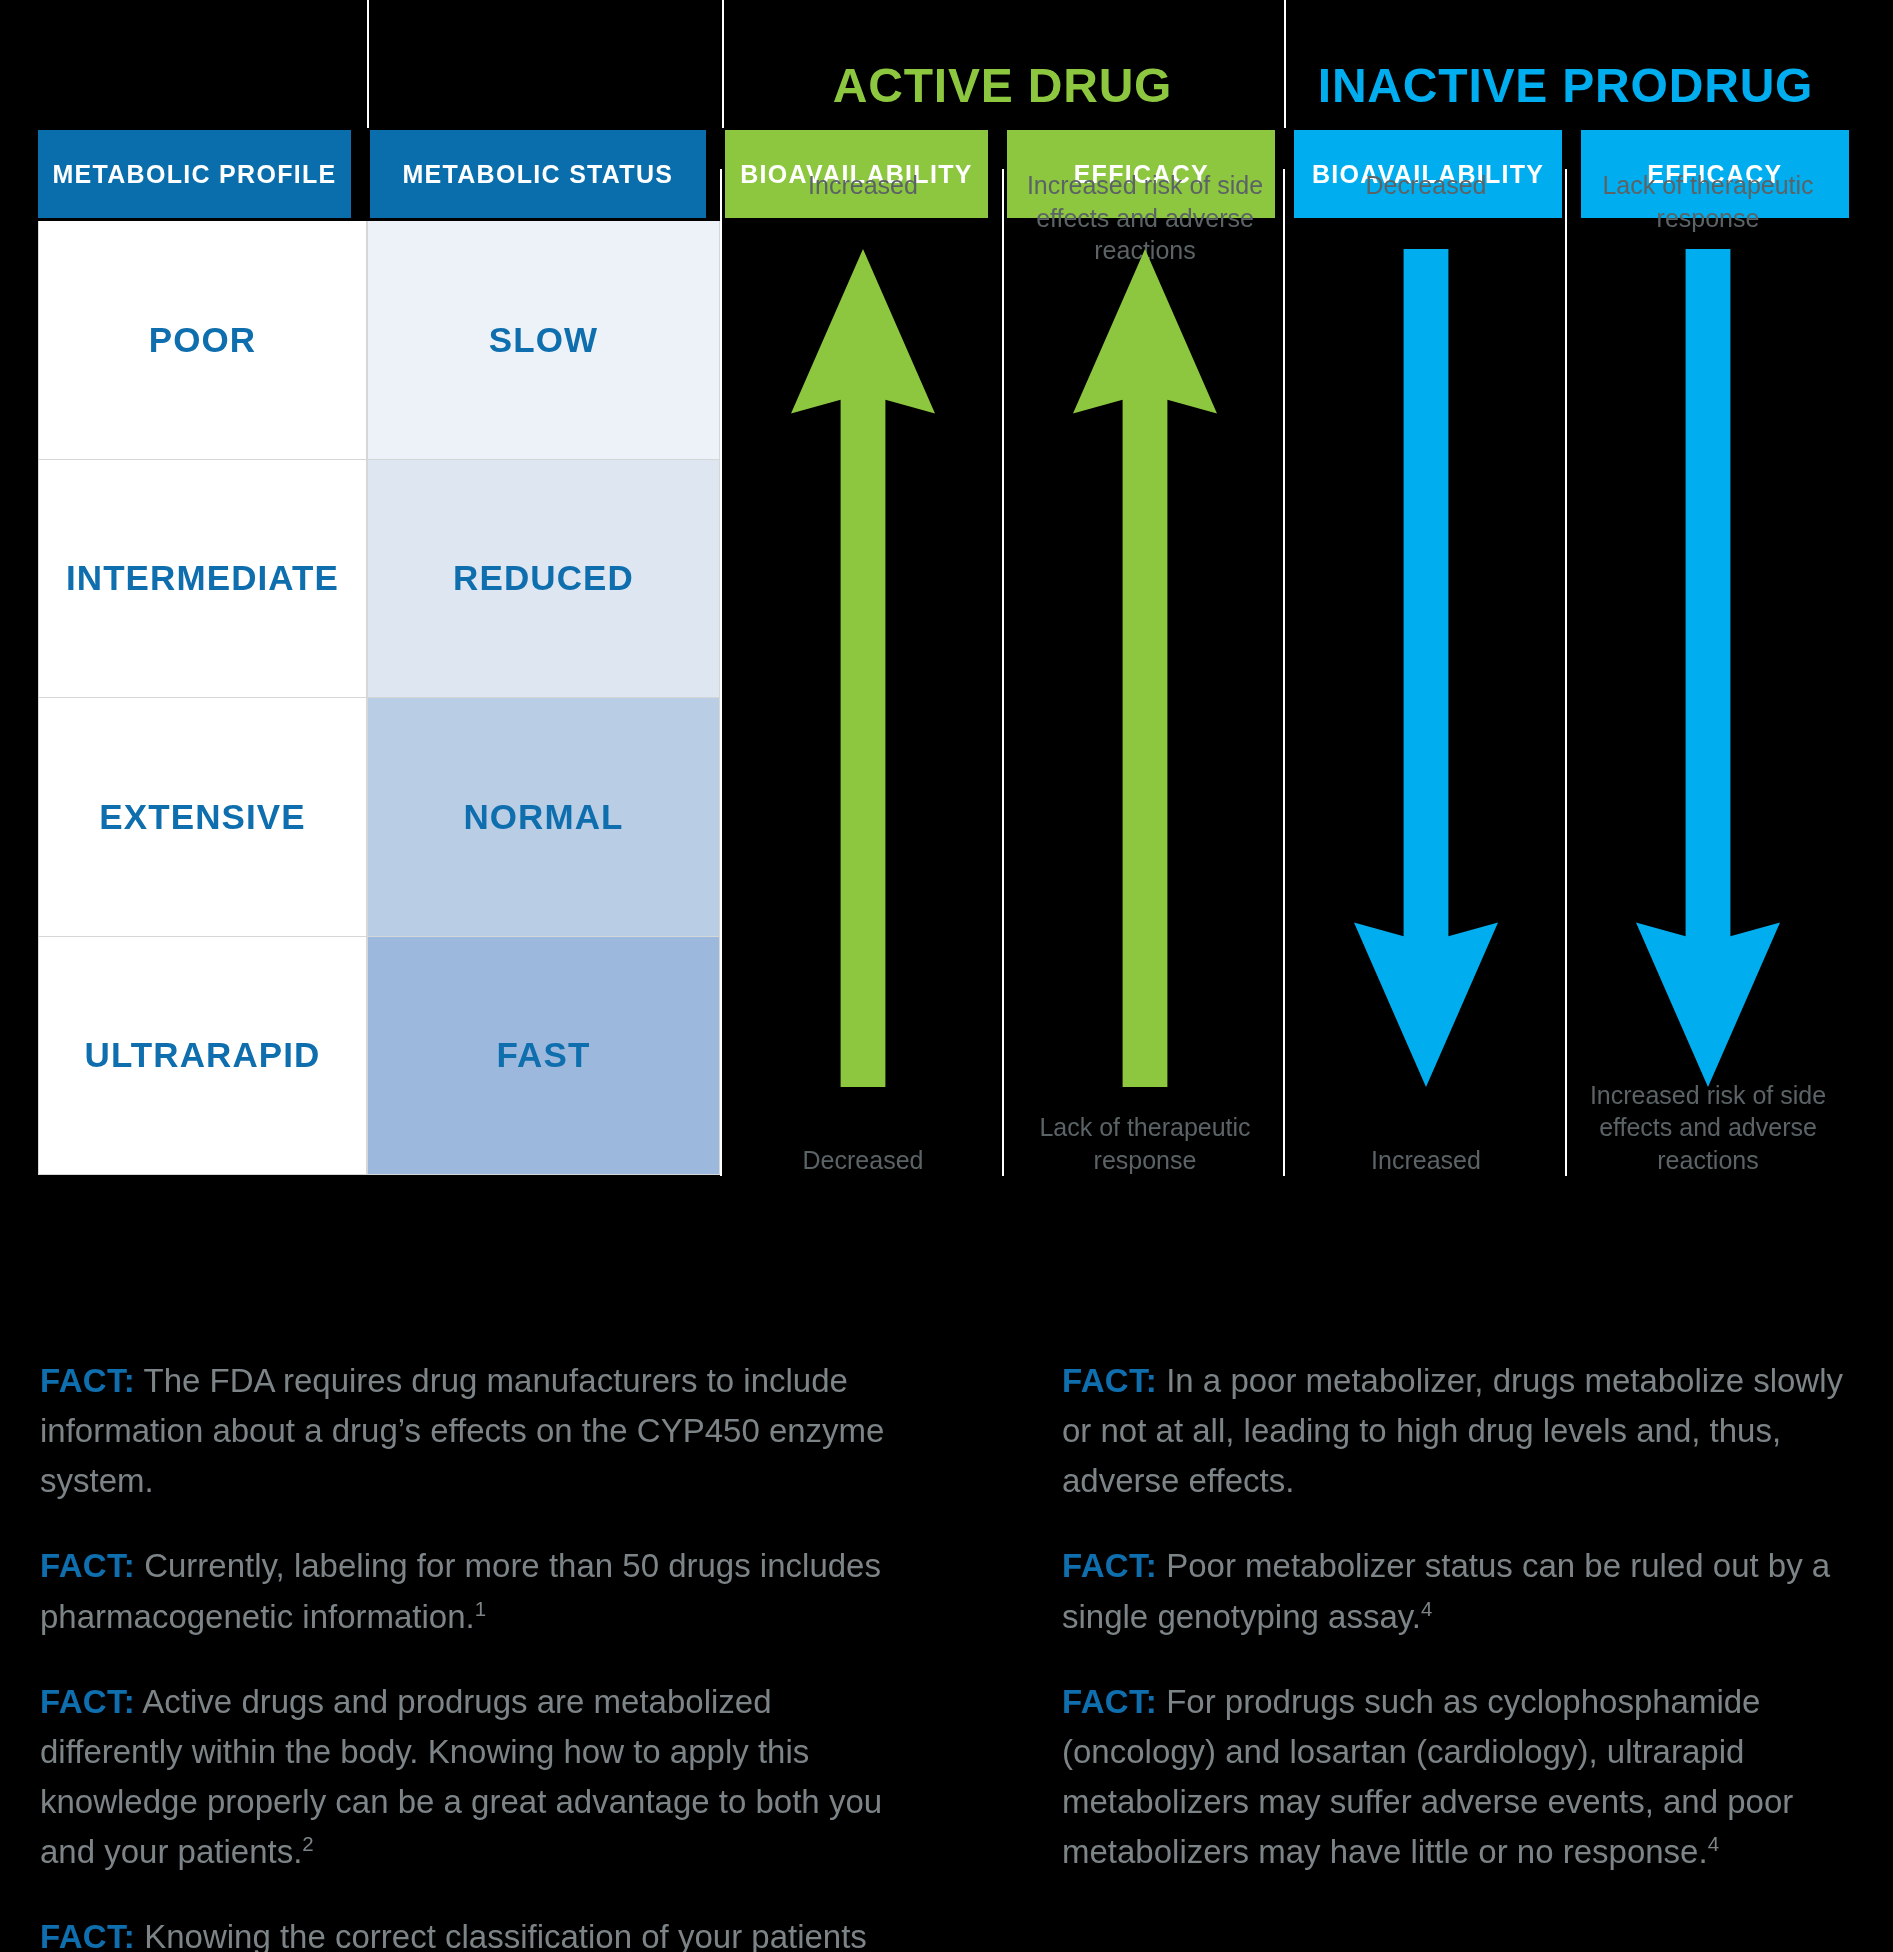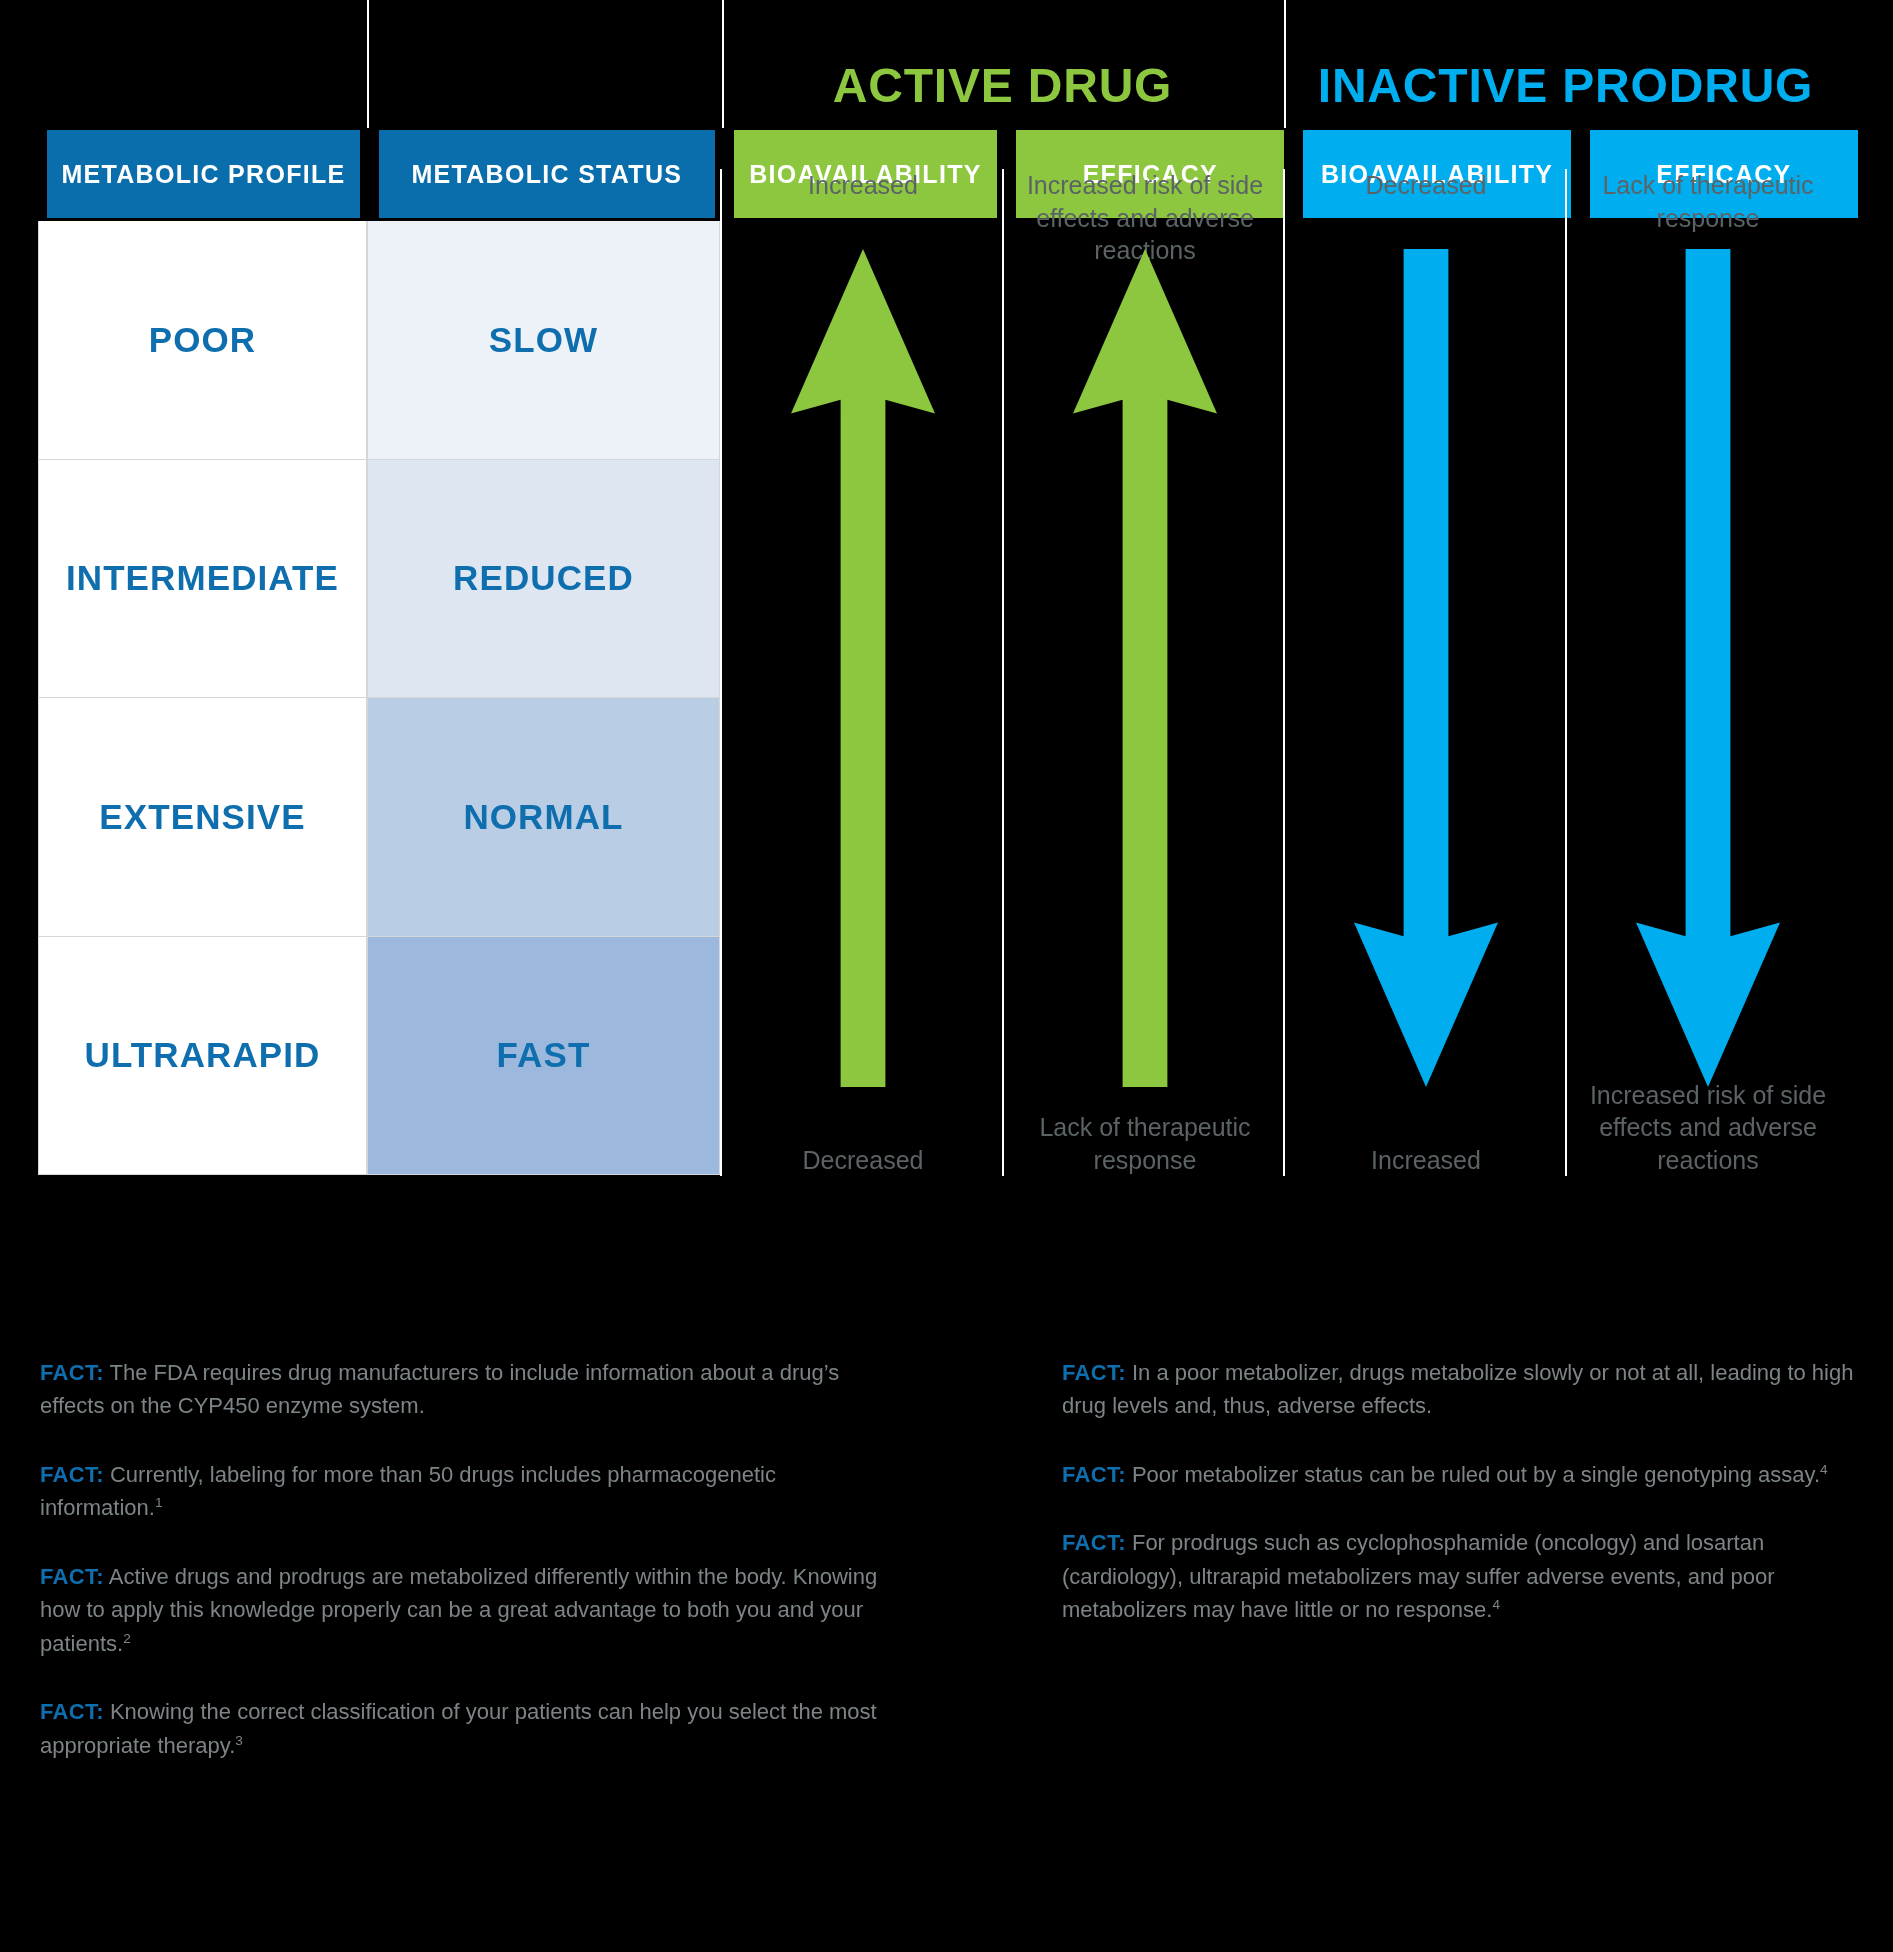--- a/index.html
+++ b/index.html
@@ -62,21 +62,20 @@
     background: #ffffff;
   }
 
   
   .col-header {
     position: absolute;
     left: 0; top: 130px;
     width: 1811px; height: 88px;
     display: flex;
     gap: 19px;
-    margin-left: 9px;
   }
   .ch-cell {
     height: 88px;
     display: flex;
     align-items: center;
     justify-content: center;
     color: #ffffff;
     font-size: 25px;
     font-weight: 700;
     letter-spacing: 1.3px;
@@ -188,21 +187,21 @@
   }
   .facts-col {
     padding: 0 32px 0 40px;
   }
   .facts-col.left  { width: 934px; }
   .facts-col.right { width: 959px; padding-left: 128px; padding-right: 36px; }
 
   .fact {
     margin-bottom: 35px;
     color: #7D8487;
-    font-size: 22px;
+    font-size: 33px;
     line-height: 1.52;
   }
   .fact:last-child { margin-bottom: 0; }
   .fact .tag {
     color: #0E6EAE;
     font-weight: 700;
     letter-spacing: 0.3px;
   }
   .fact sup {
     font-size: 0.62em;

